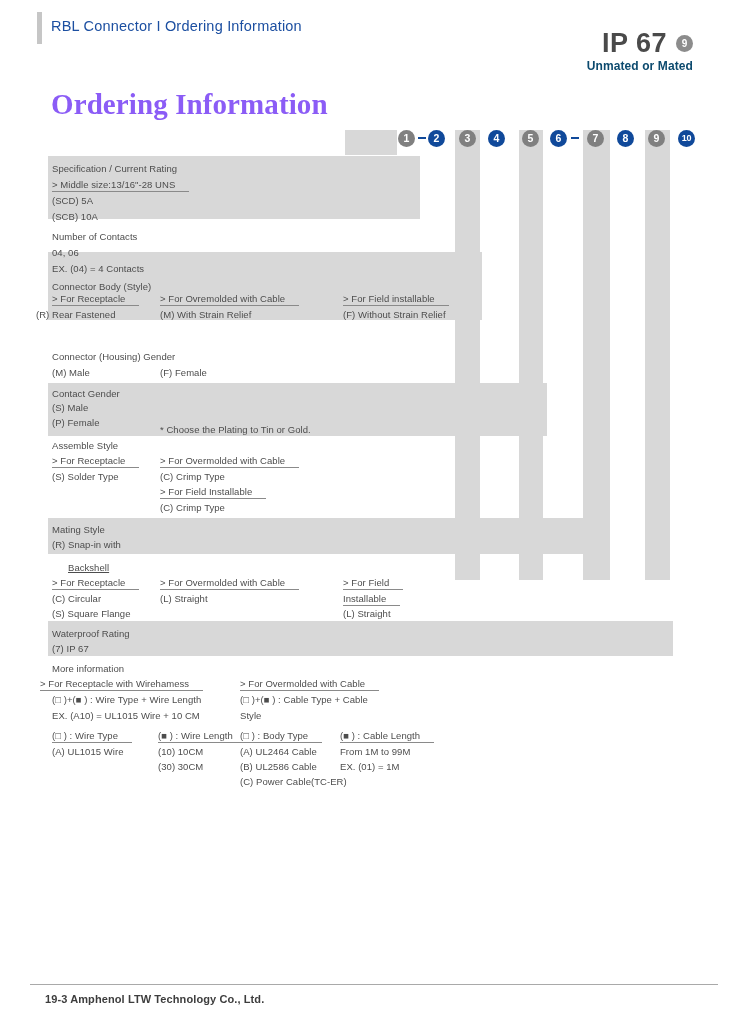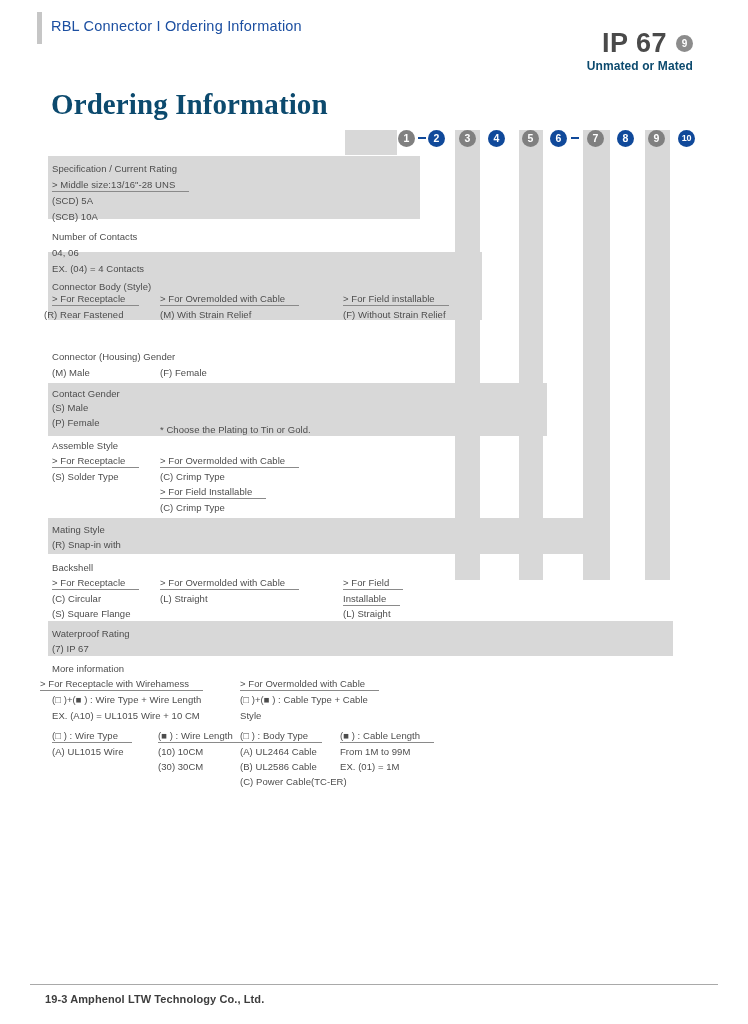--- a/index.html
+++ b/index.html
@@ -26,21 +26,21 @@
   .ip-badge{
     width:17px;height:17px;border-radius:50%;background:#8c8c8c;color:#fff;
     font-size:10px;font-weight:bold;display:flex;align-items:center;justify-content:center;
     line-height:1;
   }
   .ip-sub{font-size:12px;font-weight:bold;color:#0c4a6e;margin-top:2px;letter-spacing:.1px;}
 
   .page-title{
     position:absolute;left:51px;top:88px;
     font-family:"Liberation Serif","DejaVu Serif",serif;
-    font-size:29px;font-weight:bold;color:#0c4a6e;letter-spacing:.1px;
+    font-size:29px;font-weight:bold;color:#8b5cf6;letter-spacing:.1px;
   }
 
   
   .diagram{position:absolute;left:0;top:130px;width:748px;height:660px;}
 
   
   .colband{position:absolute;top:0;background:#d8d8d8;}
 
   
   .rowband{position:absolute;left:48px;background:#d8d8d8;}
@@ -132,21 +132,21 @@
 
     <div class="row">
       <div class="lbl head" style="left:52px;top:101px;">Number of Contacts</div>
       <div class="lbl" style="left:52px;top:117px;">04, 06</div>
       <div class="lbl" style="left:52px;top:133px;">EX.  (04)  = 4 Contacts</div>
     </div>
 
     <div class="row">
       <div class="lbl head" style="left:52px;top:151px;">Connector Body (Style)</div>
       <div class="lbl under" style="left:52px;top:163px;">&gt; For Receptacle</div>
-      <div class="lbl" style="left:44px;top:179px;text-align:right;">(R)  Rear Fastened</div>
+      <div class="lbl" style="left:36px;top:179px;text-align:right;">(R)  Rear Fastened</div>
       <div class="lbl under" style="left:160px;top:163px;">&gt; For Ovremolded with Cable</div>
       <div class="lbl" style="left:160px;top:179px;">(M)  With Strain Relief</div>
       <div class="lbl under" style="left:343px;top:163px;">&gt; For Field installable</div>
       <div class="lbl" style="left:343px;top:179px;">(F)  Without Strain Relief</div>
     </div>
 
     <div class="row">
       <div class="lbl head" style="left:52px;top:221px;">Connector (Housing) Gender</div>
       <div class="lbl" style="left:52px;top:237px;">(M)  Male</div>
       <div class="lbl" style="left:160px;top:237px;">(F)  Female</div>
@@ -168,21 +168,21 @@
       <div class="lbl under" style="left:160px;top:356px;">&gt; For Field Installable</div>
       <div class="lbl" style="left:160px;top:372px;">(C)  Crimp Type</div>
     </div>
 
     <div class="row">
       <div class="lbl head" style="left:52px;top:394px;">Mating Style</div>
       <div class="lbl" style="left:52px;top:409px;">(R)  Snap-in with</div>
     </div>
 
     <div class="row">
-      <div class="lbl head" style="left:52px;top:432px;">Backshell</div>
+      <div class="lbl head" style="left:68px;top:432px;text-decoration:underline;">Backshell</div>
       <div class="lbl under" style="left:52px;top:447px;">&gt; For Receptacle</div>
       <div class="lbl" style="left:52px;top:463px;">(C)  Circular</div>
       <div class="lbl" style="left:52px;top:478px;">(S)  Square Flange</div>
       <div class="lbl under" style="left:160px;top:447px;">&gt; For Overmolded with Cable</div>
       <div class="lbl" style="left:160px;top:463px;">(L)  Straight</div>
       <div class="lbl under" style="left:343px;top:447px;">&gt; For Field</div>
       <div class="lbl under" style="left:343px;top:463px;">Installable</div>
       <div class="lbl" style="left:343px;top:478px;">(L)  Straight</div>
     </div>
 

